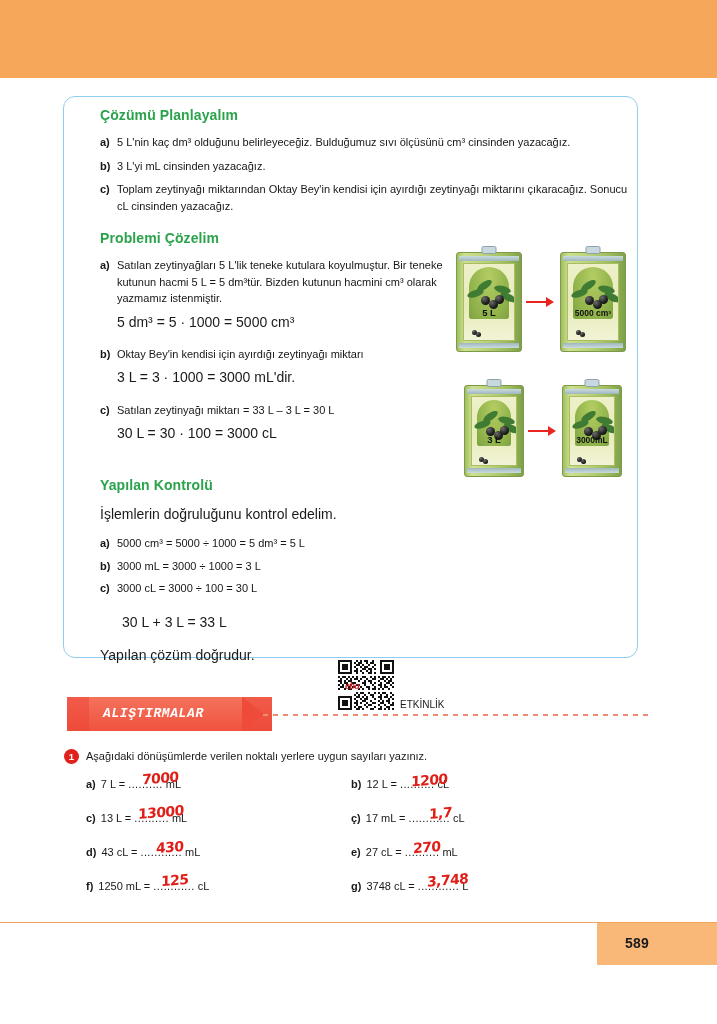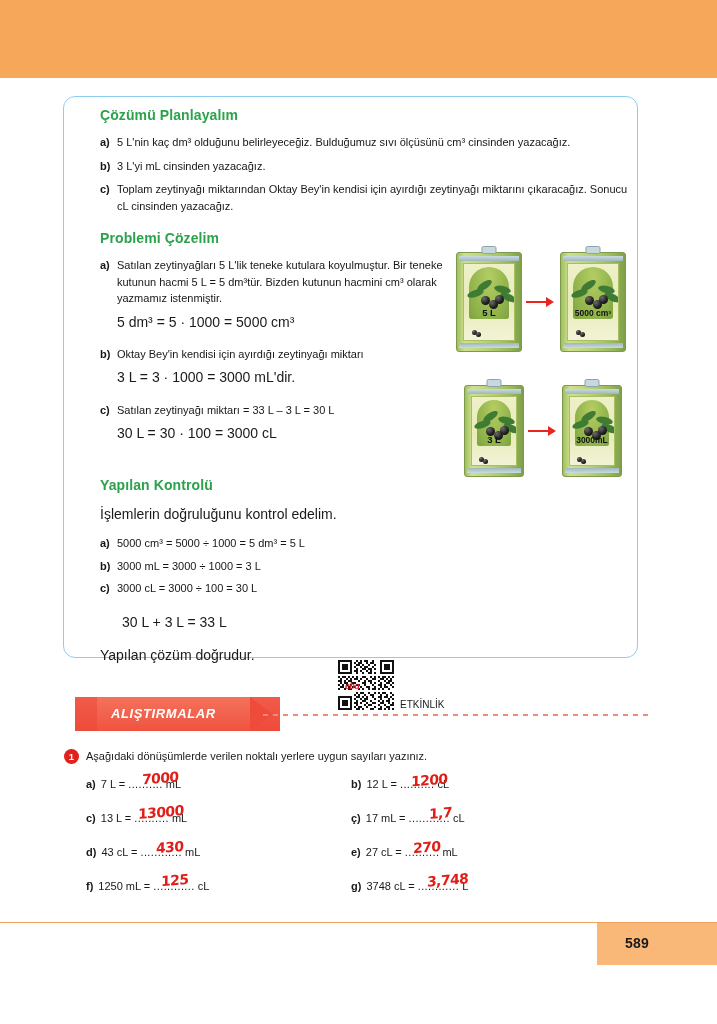--- a/index.html
+++ b/index.html
@@ -114,22 +114,23 @@
   .eba {
     position: absolute; left: 7px; top: 19px;
     font-size: 11px; font-style: italic; font-weight: bold; color: #d8232a;
     font-family: "Liberation Serif", serif; letter-spacing: -.5px;
   }
   .etkinlik { margin-left: 6px; font-size: 10px; color: #1b1b1b; }
 
   
   .banner-row { position: absolute; left: 63px; top: 697px; width: 590px; height: 34px; }
   .banner {
-    position: absolute; left: 12px; top: 0; width: 205px; height: 34px;
+    position: absolute; left: 4px; top: 0; width: 205px; height: 34px;
     background: linear-gradient(180deg,#f15b4a 0%,#ee4b3a 100%);
+    font-family: Liberation Mono, monospace;
   }
   .banner .tip {
     position: absolute; left: 175px; top: 0; width: 0; height: 0;
     border-left: 22px solid #ee4b3a;
     border-top: 17px solid transparent; border-bottom: 17px solid transparent;
   }
   .banner .band {
     position: absolute; left: 22px; top: 0; width: 153px; height: 34px;
     background: linear-gradient(180deg,#f4725c 0%,#f0533f 100%);
   }

